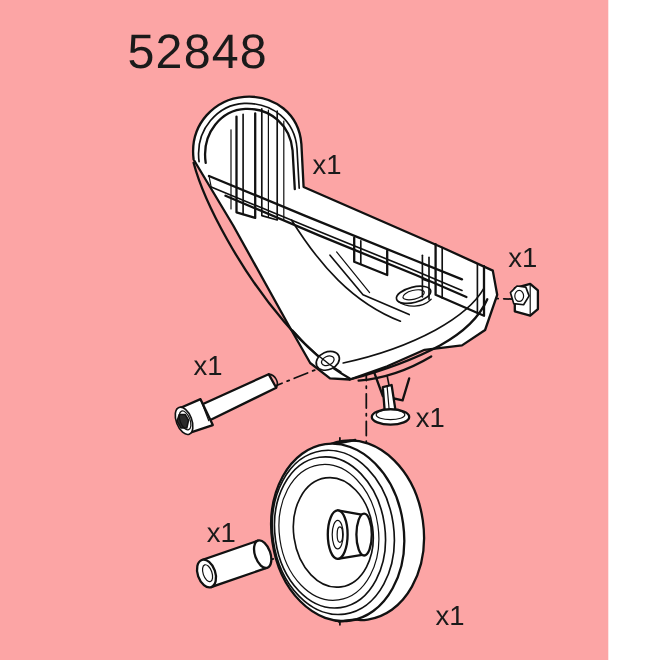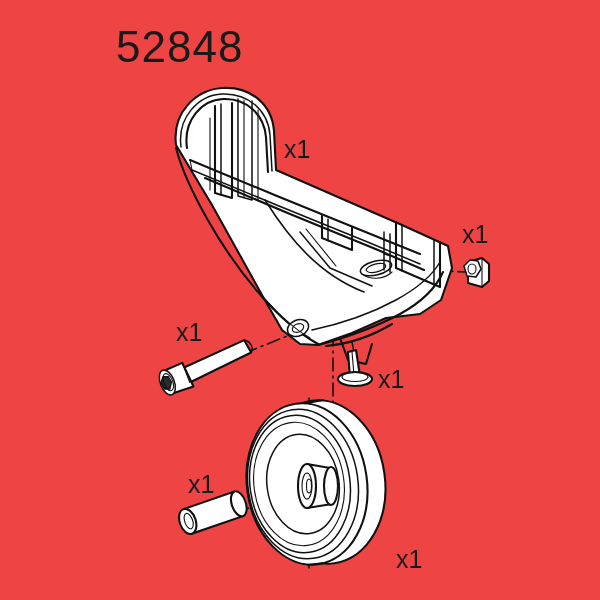--- a/index.html
+++ b/index.html
@@ -6,23 +6,23 @@
   html, body {
     margin: 0;
     padding: 0;
     background: #ffffff;
   }
   body {
     font-family: "Liberation Sans", sans-serif;
   }
   #sheet {
     position: relative;
-    width: 600px;
+    width: 553px;
     height: 600px;
-    background: #ef4444;
+    background: #fca5a5;
     overflow: hidden;
   }
   #sheet svg {
     position: absolute;
     left: 0;
     top: 0;
     display: block;
   }
   .part-title {
     font-family: "Liberation Sans", sans-serif;

